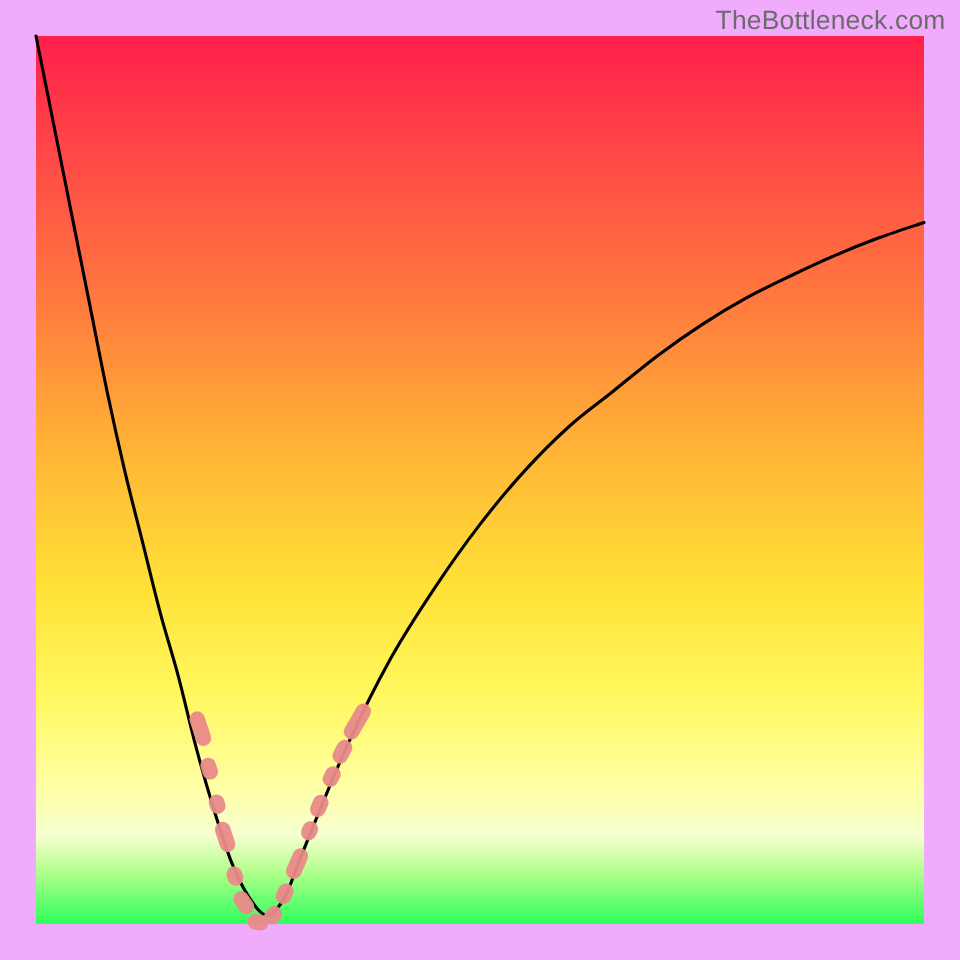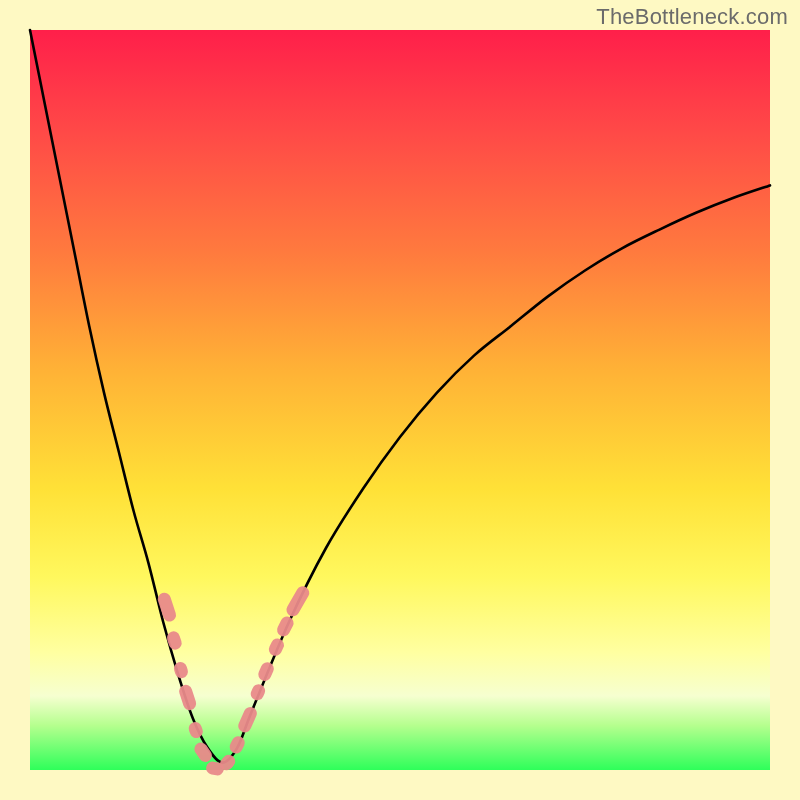--- a/index.html
+++ b/index.html
@@ -10,21 +10,21 @@
     background: #000;
     overflow: hidden;
     font-family: Arial, Helvetica, sans-serif;
   }
   .frame {
     position: absolute;
     top: 0;
     left: 0;
     width: 800px;
     height: 800px;
-    background: #fef9c3;
+    background: #f0abfc;
   }
   .plot-area {
     position: absolute;
     top: 30px;
     left: 30px;
     width: 740px;
     height: 740px;
     
     background: linear-gradient(
       to bottom,

